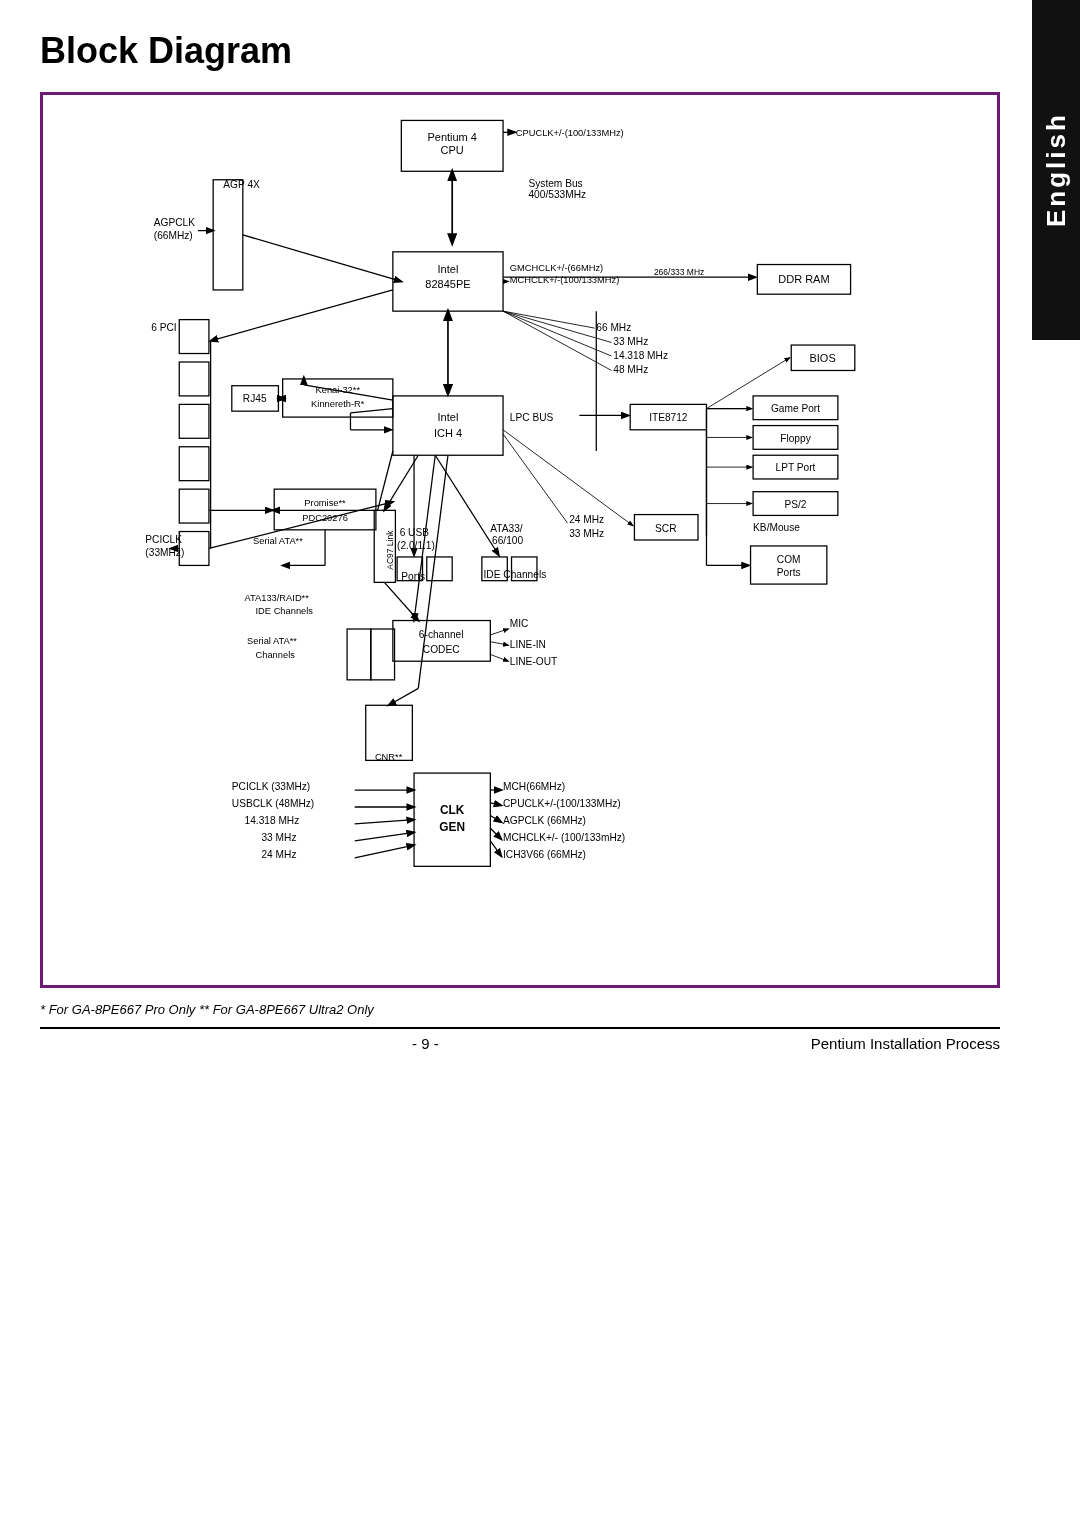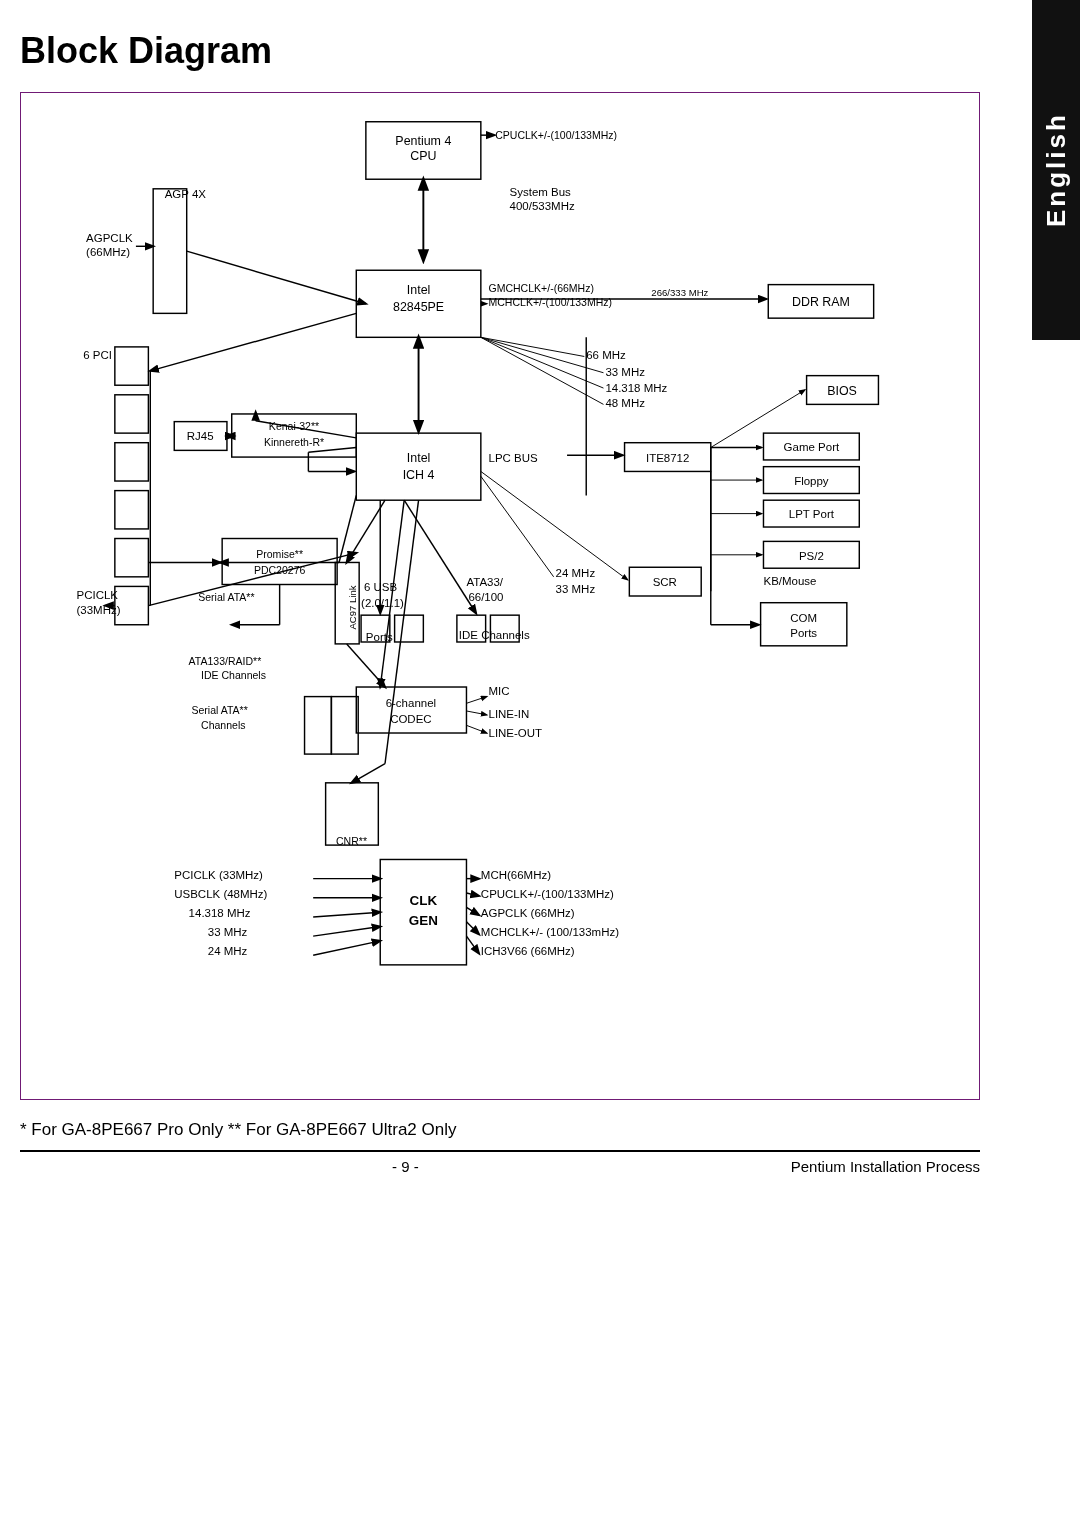--- a/index.html
+++ b/index.html
@@ -27,48 +27,49 @@
       writing-mode: vertical-rl;
       text-orientation: mixed;
       transform: rotate(180deg);
       font-size: 26px;
       font-weight: bold;
       letter-spacing: 3px;
       z-index: 10;
     }
 
     .main-content {
-      padding: 30px 60px 20px 20px;
+      padding: 30px 60px 20px 40px;
       position: relative;
       width: 1032px;
     }
 
     h1.block-diagram-title {
       font-size: 36px;
       font-weight: 900;
       margin-bottom: 20px;
     }
 
     
     .diagram-area {
       width: 960px;
-      height: 1008px;
+      height: 896px;
       position: relative;
-      border: 1px solid #701a75;
-      margin-bottom: 20px;
+      border: 3px solid #701a75;
+      margin-bottom: 14px;
     }
 
     
     .diagram-svg {
       width: 100%;
       height: 100%;
     }
 
     .footnote {
-      font-size: 17px;
+      font-size: 13px;
+      font-style: italic;
       margin-bottom: 10px;
     }
 
     
     .page-footer {
       display: flex;
       justify-content: space-between;
       align-items: center;
       border-top: 2px solid #000;
       padding-top: 6px;

